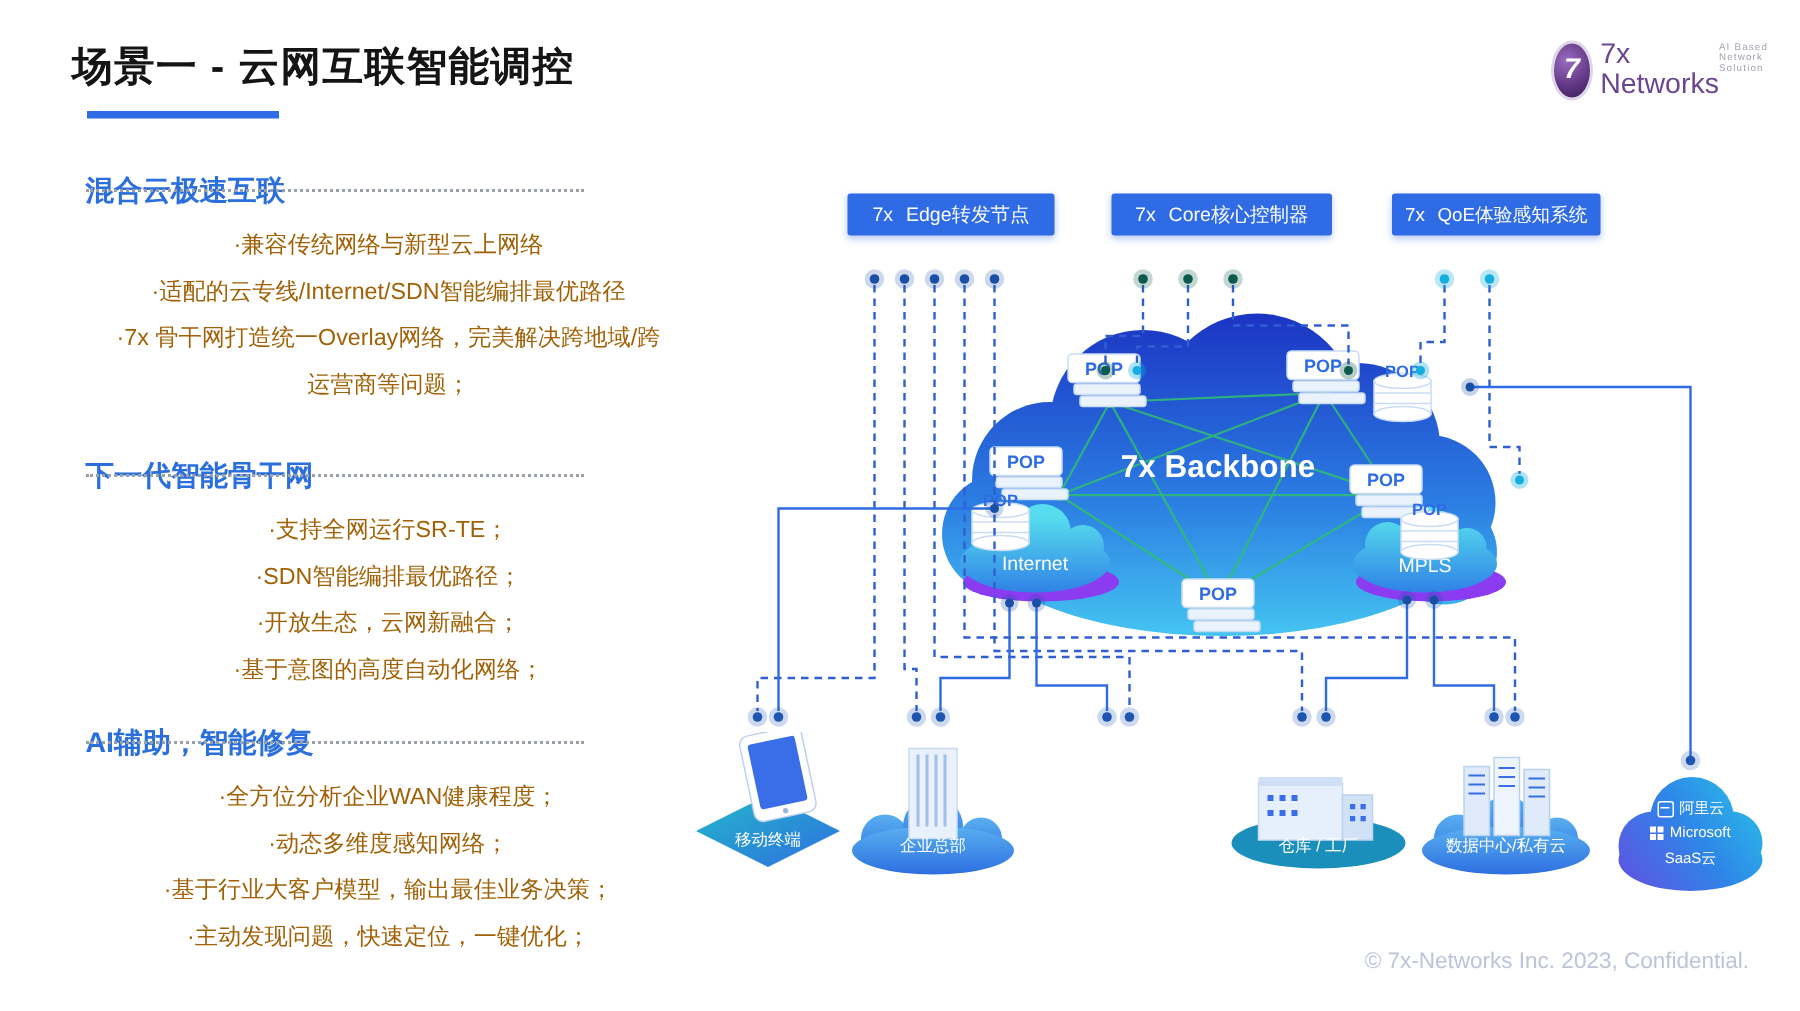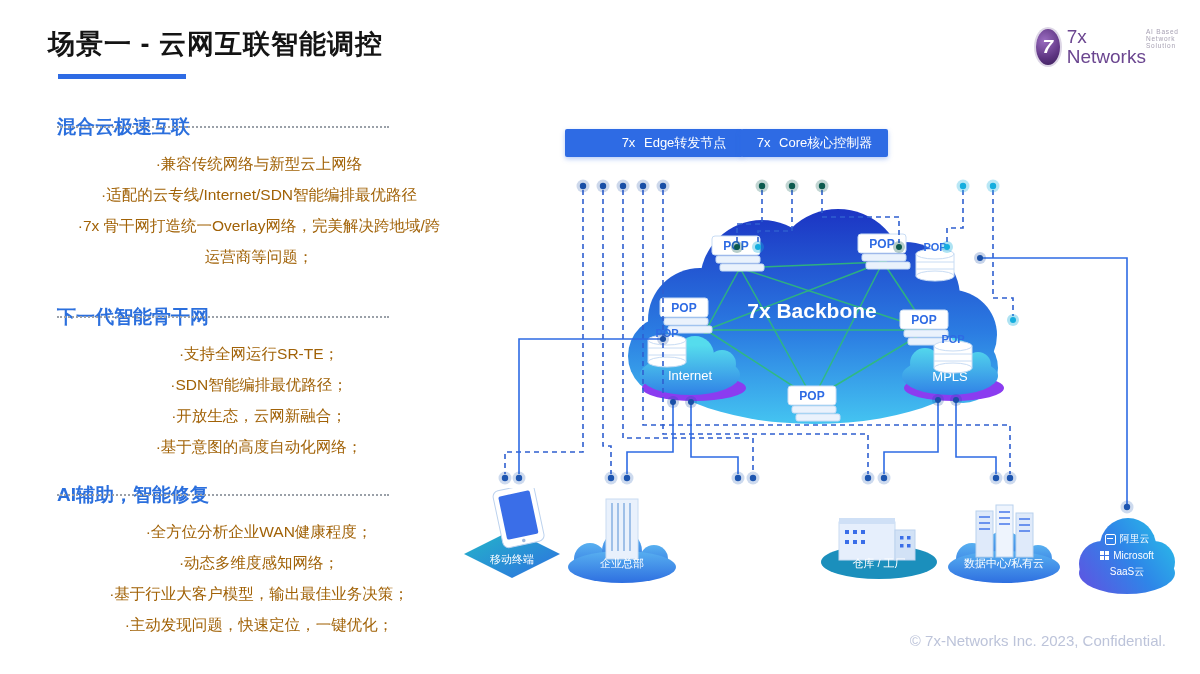--- a/index.html
+++ b/index.html
@@ -18,21 +18,21 @@
   .brand-tagline{font-size:6.5px;color:#a7a1b3;letter-spacing:.8px;margin-top:2px;}
   
   .section-heading{position:absolute;left:57px;font-size:19px;font-weight:700;color:#2b6fdd;}
   .section-divider{position:absolute;left:57px;width:332px;border-bottom:2px dotted #9aa0a8;}
   .bullets{position:absolute;left:72px;width:374px;font-size:15.5px;color:#a16207;text-align:center;}
   .bullets div{line-height:31px;}
   
   .ctrl{position:absolute;top:129px;height:28px;background:#2e6be4;color:#fff;font-size:13px;
         display:flex;align-items:center;justify-content:center;border-radius:2px;word-spacing:5px;
         box-shadow:0 2px 5px rgba(46,107,228,.35);}
-  .ctrl-edge{left:565px;width:138px;padding-left:40px;}
+  .ctrl-edge{left:565px;width:138px;}
   .ctrl-core{left:741px;width:147px;}
   .ctrl-qoe{left:928px;width:139px;font-size:12.5px;}
   svg text{font-family:"Liberation Sans","DejaVu Sans",sans-serif;}
   .overlay{position:absolute;left:0;top:0;}
   
   .site{position:absolute;}
   .site-label{position:absolute;left:0;right:0;text-align:center;color:#fff;font-size:11px;}
   
   .saas-text{position:absolute;left:0;right:0;top:20px;display:flex;flex-direction:column;
              align-items:center;gap:4px;color:#fff;font-size:10px;}
@@ -327,20 +327,21 @@
       <circle cx="1010" cy="478" r="6.5" opacity=".22"></circle>
           <circle cx="1010" cy="478" r="3.2"></circle>
       <circle cx="1127" cy="507" r="6.5" opacity=".22"></circle>
           <circle cx="1127" cy="507" r="3.2"></circle>
         </g>
     </g>
   </svg>
 
   <div class="ctrl ctrl-edge">7x Edge转发节点</div>
   <div class="ctrl ctrl-core">7x Core核心控制器</div>
+  <div class="ctrl ctrl-qoe">7x QoE体验感知系统</div>
 
   <div class="site" style="left:562px;top:485px;width:120px;height:100px;">
     <svg width="120" height="100">
       <g fill="url(#blueBase)">
         <circle cx="28" cy="74" r="16"></circle>
           <circle cx="60" cy="66" r="20"></circle>
           <circle cx="92" cy="74" r="14"></circle>
         <ellipse cx="60" cy="82" rx="54" ry="16"></ellipse>
       </g>
       <rect x="44" y="14" width="32" height="60" fill="#e9f1fc" stroke="#c9dcf2"></rect>

